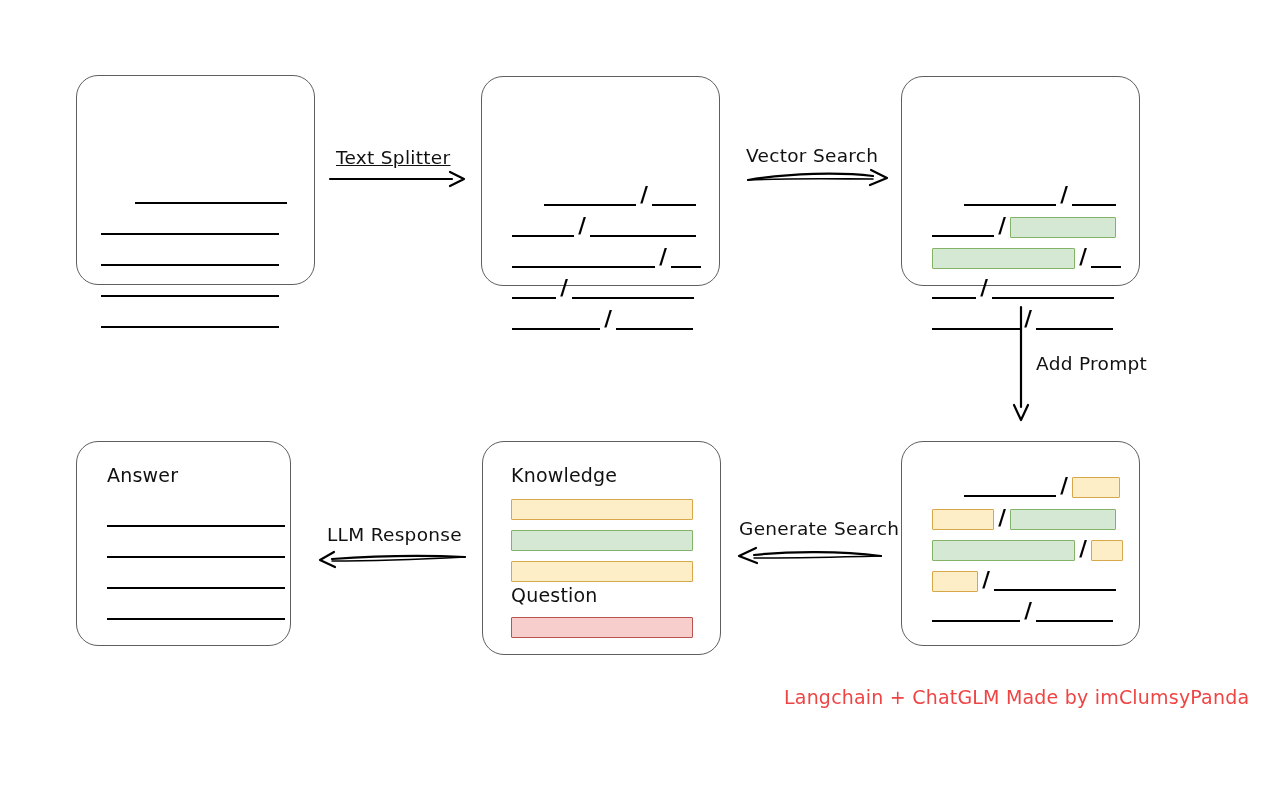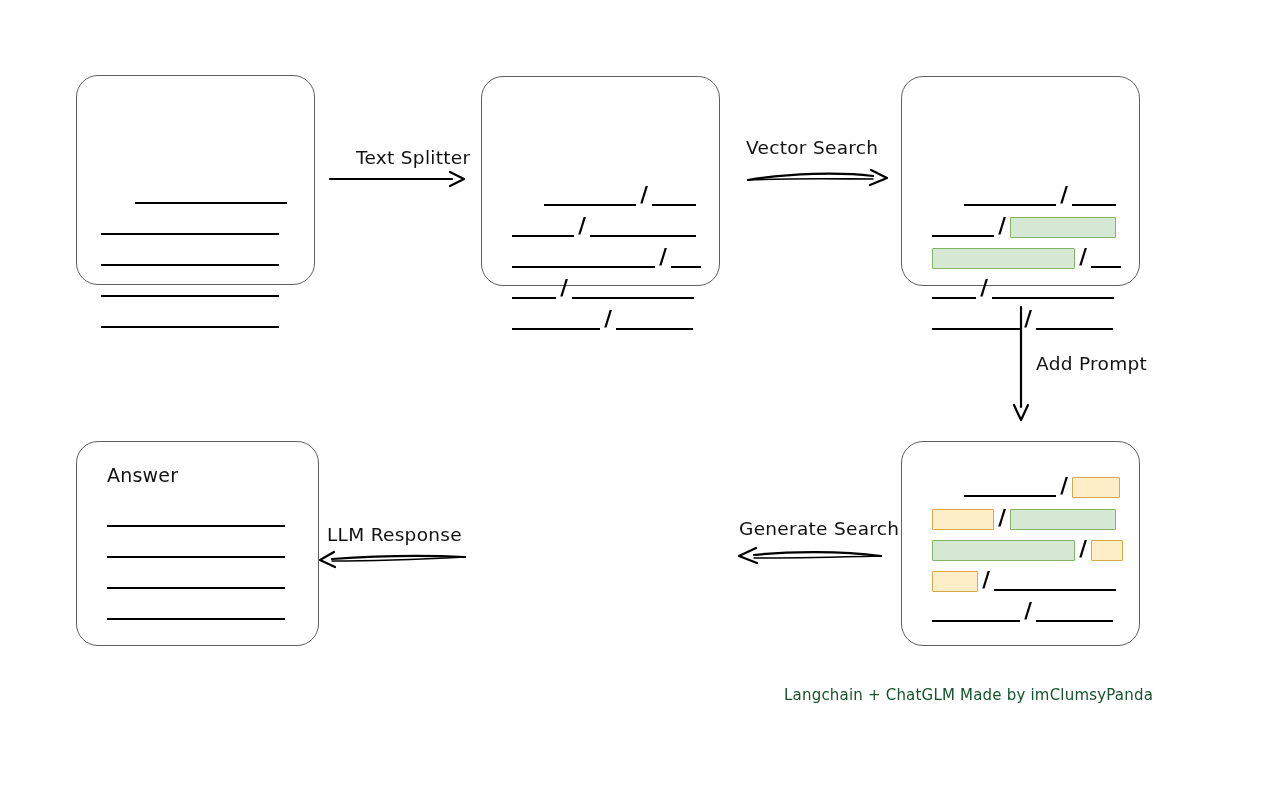--- a/index.html
+++ b/index.html
@@ -98,23 +98,23 @@
   }
 
   .arrow-svg {
     position: absolute;
     overflow: visible;
   }
 
   .caption {
     position: absolute;
     font-family: "DejaVu Sans", sans-serif;
-    font-size: 15px;
+    font-size: 19px;
     letter-spacing: 0.2px;
-    color: #14532d;
+    color: #ef4444;
     white-space: nowrap;
   }
 </style>
 </head>
 <body>
 
 <div class="stage">
 
   <div class="doc-box" style="left:76px; top:75px; width:239px; height:210px;">
     <div class="row" style="left:58px; top:107px;">
@@ -127,21 +127,21 @@
       <span class="seg line" style="width:178px;"></span>
     </div>
     <div class="row" style="left:24px; top:200px;">
       <span class="seg line" style="width:178px;"></span>
     </div>
     <div class="row" style="left:24px; top:231px;">
       <span class="seg line" style="width:178px;"></span>
     </div>
   </div>
 
-  <div class="arrow-label" style="left:356px; top:147px;">Text Splitter</div>
+  <div class="arrow-label" style="left:336px; top:147px;text-decoration:underline;">Text Splitter</div>
   <svg class="arrow-svg" style="left:328px; top:168px;" width="140" height="22" viewBox="0 0 140 22">
     <path d="M2,11 L124,11" stroke="#000" stroke-width="2.2" fill="none" stroke-linecap="round"></path>
     <path d="M122,4 L136,11 L122,18" stroke="#000" stroke-width="2.2" fill="none" stroke-linejoin="round" stroke-linecap="round"></path>
   </svg>
 
   <div class="doc-box" style="left:481px; top:76px; width:239px; height:210px;">
     <div class="row" style="left:62px; top:108px;">
       <span class="seg line" style="width:92px;"></span>
       <span class="slash">/</span>
       <span class="seg line" style="width:44px;"></span>
@@ -161,21 +161,21 @@
       <span class="slash">/</span>
       <span class="seg line" style="width:122px;"></span>
     </div>
     <div class="row" style="left:30px; top:232px;">
       <span class="seg line" style="width:88px;"></span>
       <span class="slash">/</span>
       <span class="seg line" style="width:77px;"></span>
     </div>
   </div>
 
-  <div class="arrow-label" style="left:746px; top:137px;">Vector Search</div>
+  <div class="arrow-label" style="left:746px; top:145px;">Vector Search</div>
   <svg class="arrow-svg" style="left:745px; top:166px;" width="145" height="24" viewBox="0 0 145 24">
     <path d="M3,14 C45,7 95,6 128,10" stroke="#000" stroke-width="2.2" fill="none" stroke-linecap="round"></path>
     <path d="M3,14 C45,12 95,13 128,13" stroke="#000" stroke-width="1.6" fill="none" stroke-linecap="round"></path>
     <path d="M126,4 L142,12 L125,19" stroke="#000" stroke-width="2.2" fill="none" stroke-linejoin="round" stroke-linecap="round"></path>
   </svg>
 
   <div class="doc-box" style="left:901px; top:76px; width:239px; height:210px;">
     <div class="row" style="left:62px; top:108px;">
       <span class="seg line" style="width:92px;"></span>
       <span class="slash">/</span>
@@ -237,29 +237,45 @@
     </div>
   </div>
 
   <div class="arrow-label" style="left:739px; top:518px;">Generate Search</div>
   <svg class="arrow-svg" style="left:736px; top:545px;" width="148" height="24" viewBox="0 0 148 24">
     <path d="M145,11 C105,6 55,6 18,10" stroke="#000" stroke-width="2.2" fill="none" stroke-linecap="round"></path>
     <path d="M145,11 C105,12 55,13 18,13" stroke="#000" stroke-width="1.4" fill="none" stroke-linecap="round"></path>
     <path d="M20,3 L3,11 L21,18" stroke="#000" stroke-width="2.2" fill="none" stroke-linejoin="round" stroke-linecap="round"></path>
   </svg>
 
+  <div class="doc-box" style="left:482px; top:441px; width:239px; height:214px;">
+    <div class="box-title" style="left:28px; top:22px;">Knowledge</div>
+    <div class="row" style="left:28px; top:56px;">
+      <span class="seg chip chip-yellow" style="width:182px;"></span>
+    </div>
+    <div class="row" style="left:28px; top:87px;">
+      <span class="seg chip chip-green" style="width:182px;"></span>
+    </div>
+    <div class="row" style="left:28px; top:118px;">
+      <span class="seg chip chip-yellow" style="width:182px;"></span>
+    </div>
+    <div class="box-title" style="left:28px; top:142px;">Question</div>
+    <div class="row" style="left:28px; top:174px;">
+      <span class="seg chip chip-red" style="width:182px;"></span>
+    </div>
+  </div>
 
   <div class="arrow-label" style="left:327px; top:524px;">LLM Response</div>
   <svg class="arrow-svg" style="left:318px; top:548px;" width="150" height="24" viewBox="0 0 150 24">
     <path d="M147,9 C108,7 55,8 14,11" stroke="#000" stroke-width="2.2" fill="none" stroke-linecap="round"></path>
     <path d="M147,9 C108,11 55,13 14,13" stroke="#000" stroke-width="1.4" fill="none" stroke-linecap="round"></path>
     <path d="M16,4 L2,12 L17,19" stroke="#000" stroke-width="2.2" fill="none" stroke-linejoin="round" stroke-linecap="round"></path>
   </svg>
 
-  <div class="doc-box" style="left:76px; top:441px; width:243px; height:205px;">
+  <div class="doc-box" style="left:76px; top:441px; width:215px; height:205px;">
     <div class="box-title" style="left:30px; top:22px;">Answer</div>
     <div class="row" style="left:30px; top:64px;">
       <span class="seg line" style="width:178px;"></span>
     </div>
     <div class="row" style="left:30px; top:95px;">
       <span class="seg line" style="width:178px;"></span>
     </div>
     <div class="row" style="left:30px; top:126px;">
       <span class="seg line" style="width:178px;"></span>
     </div>

